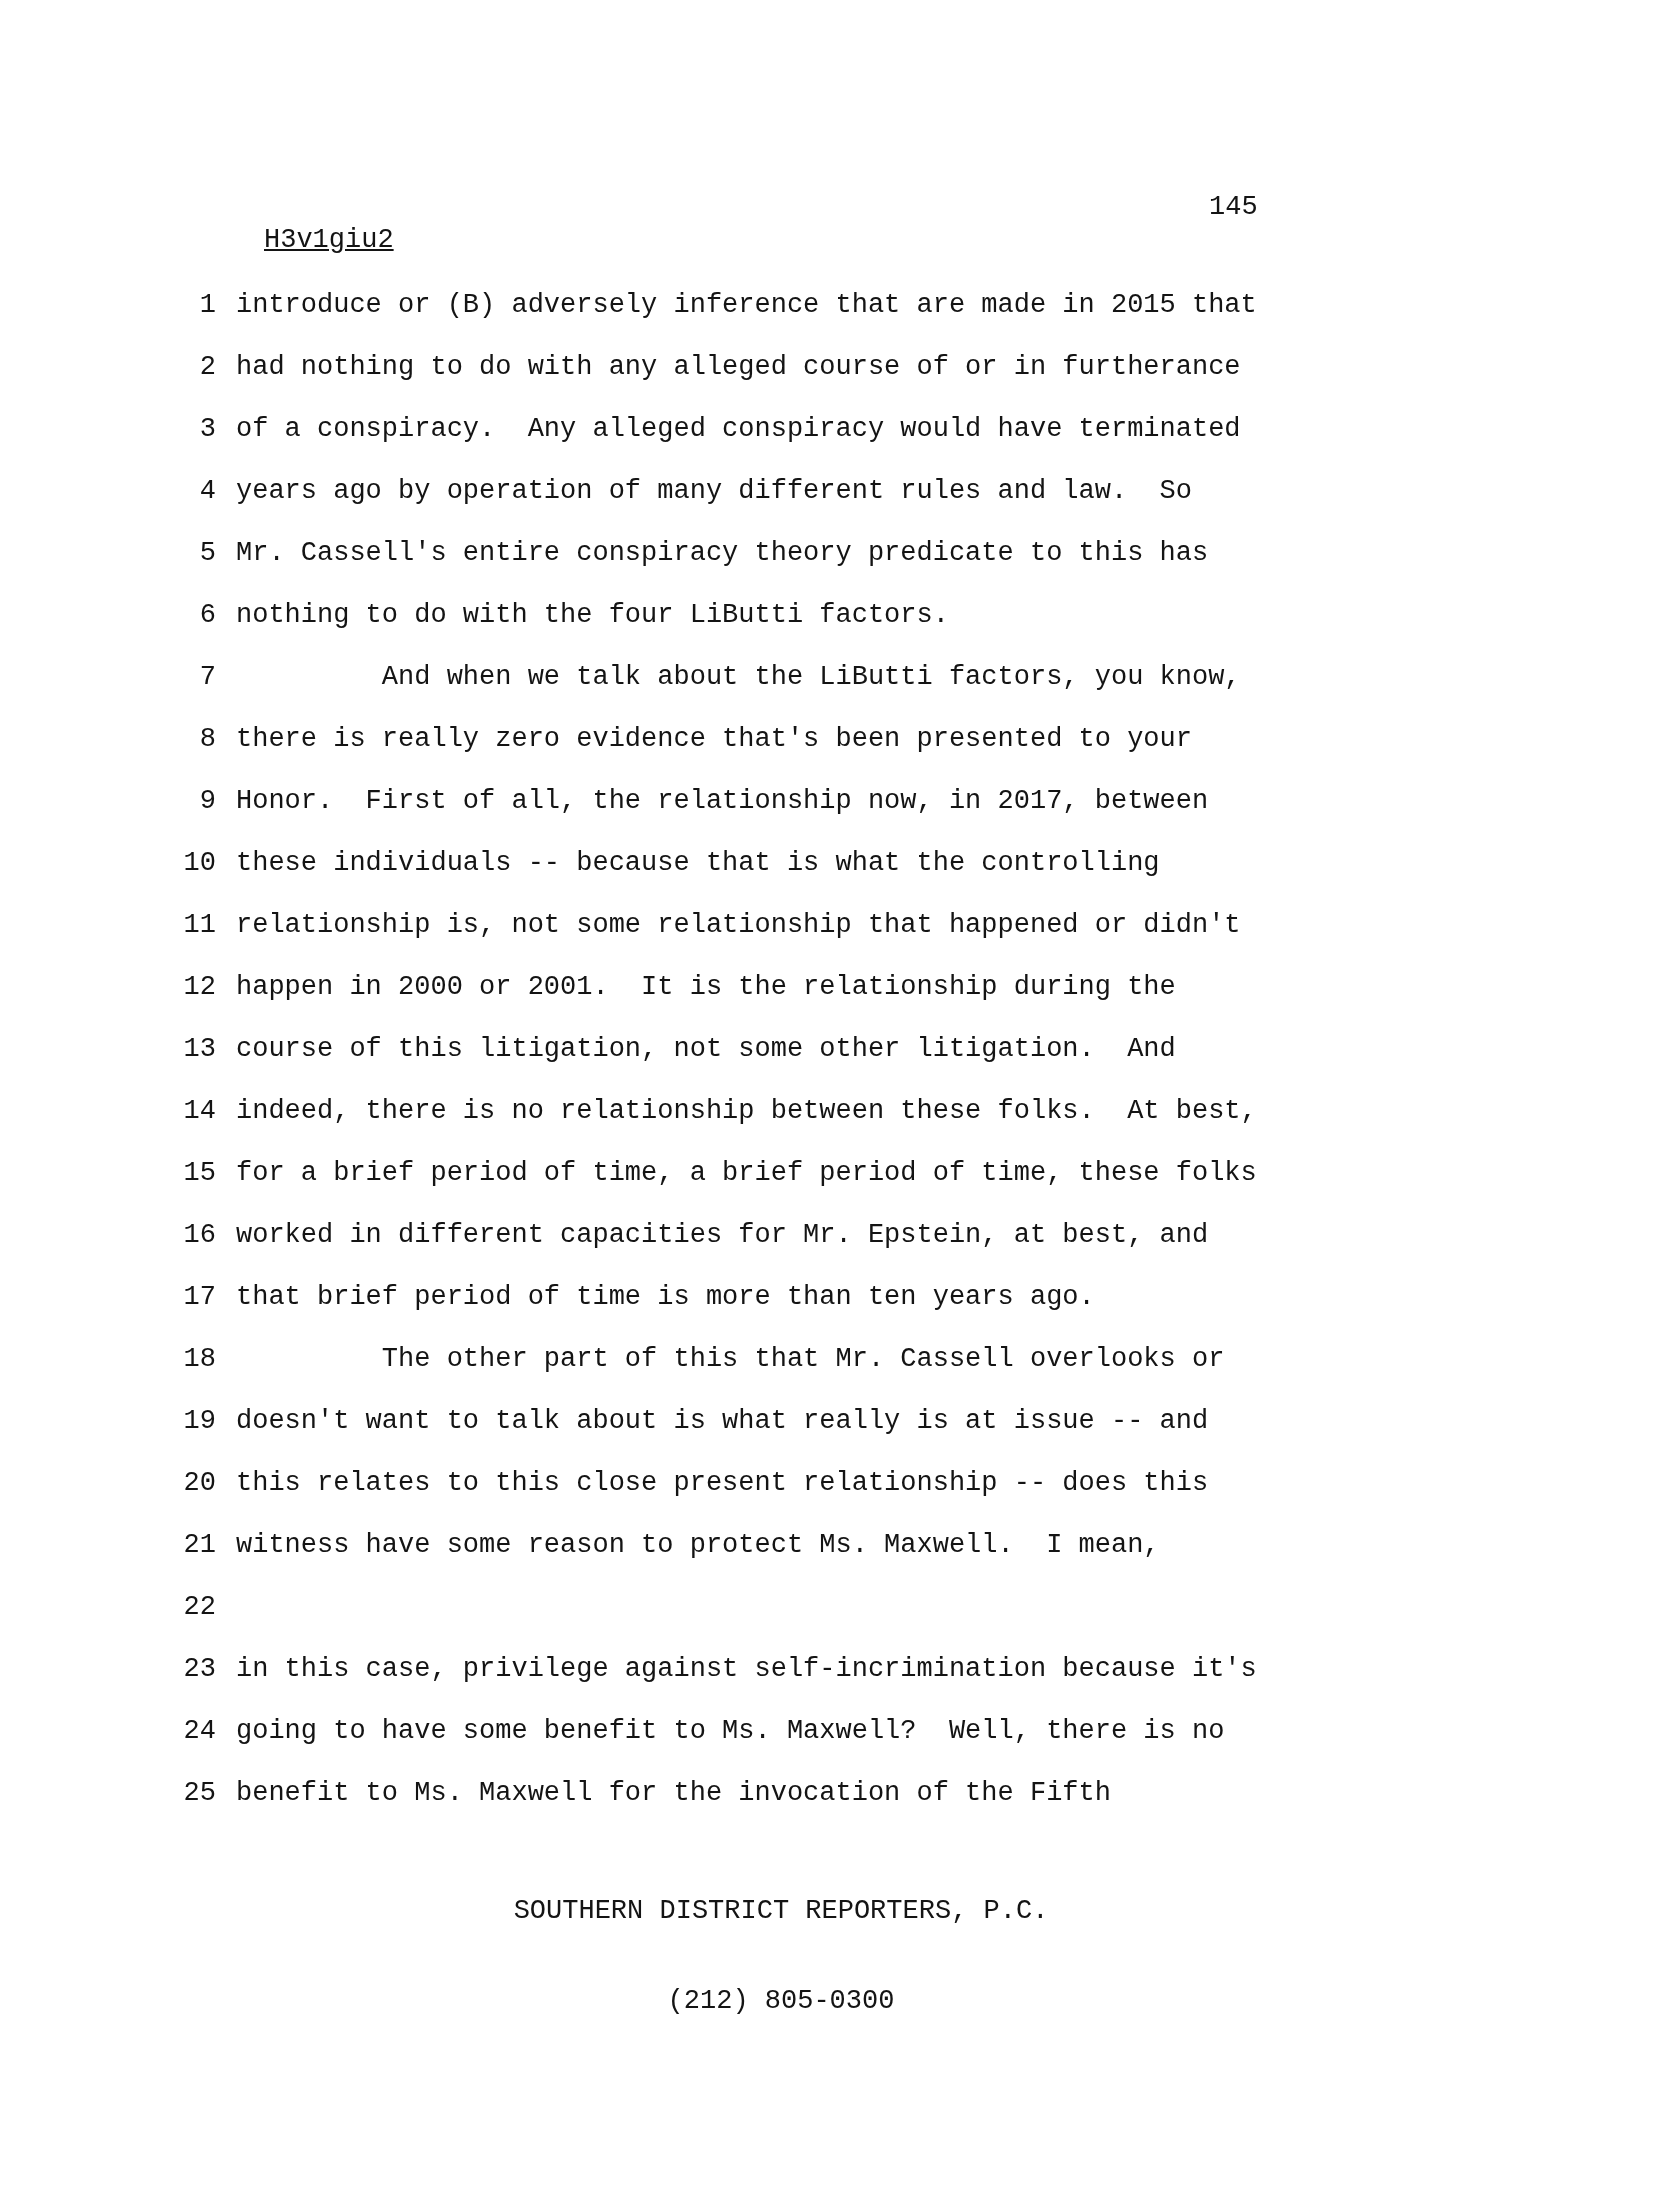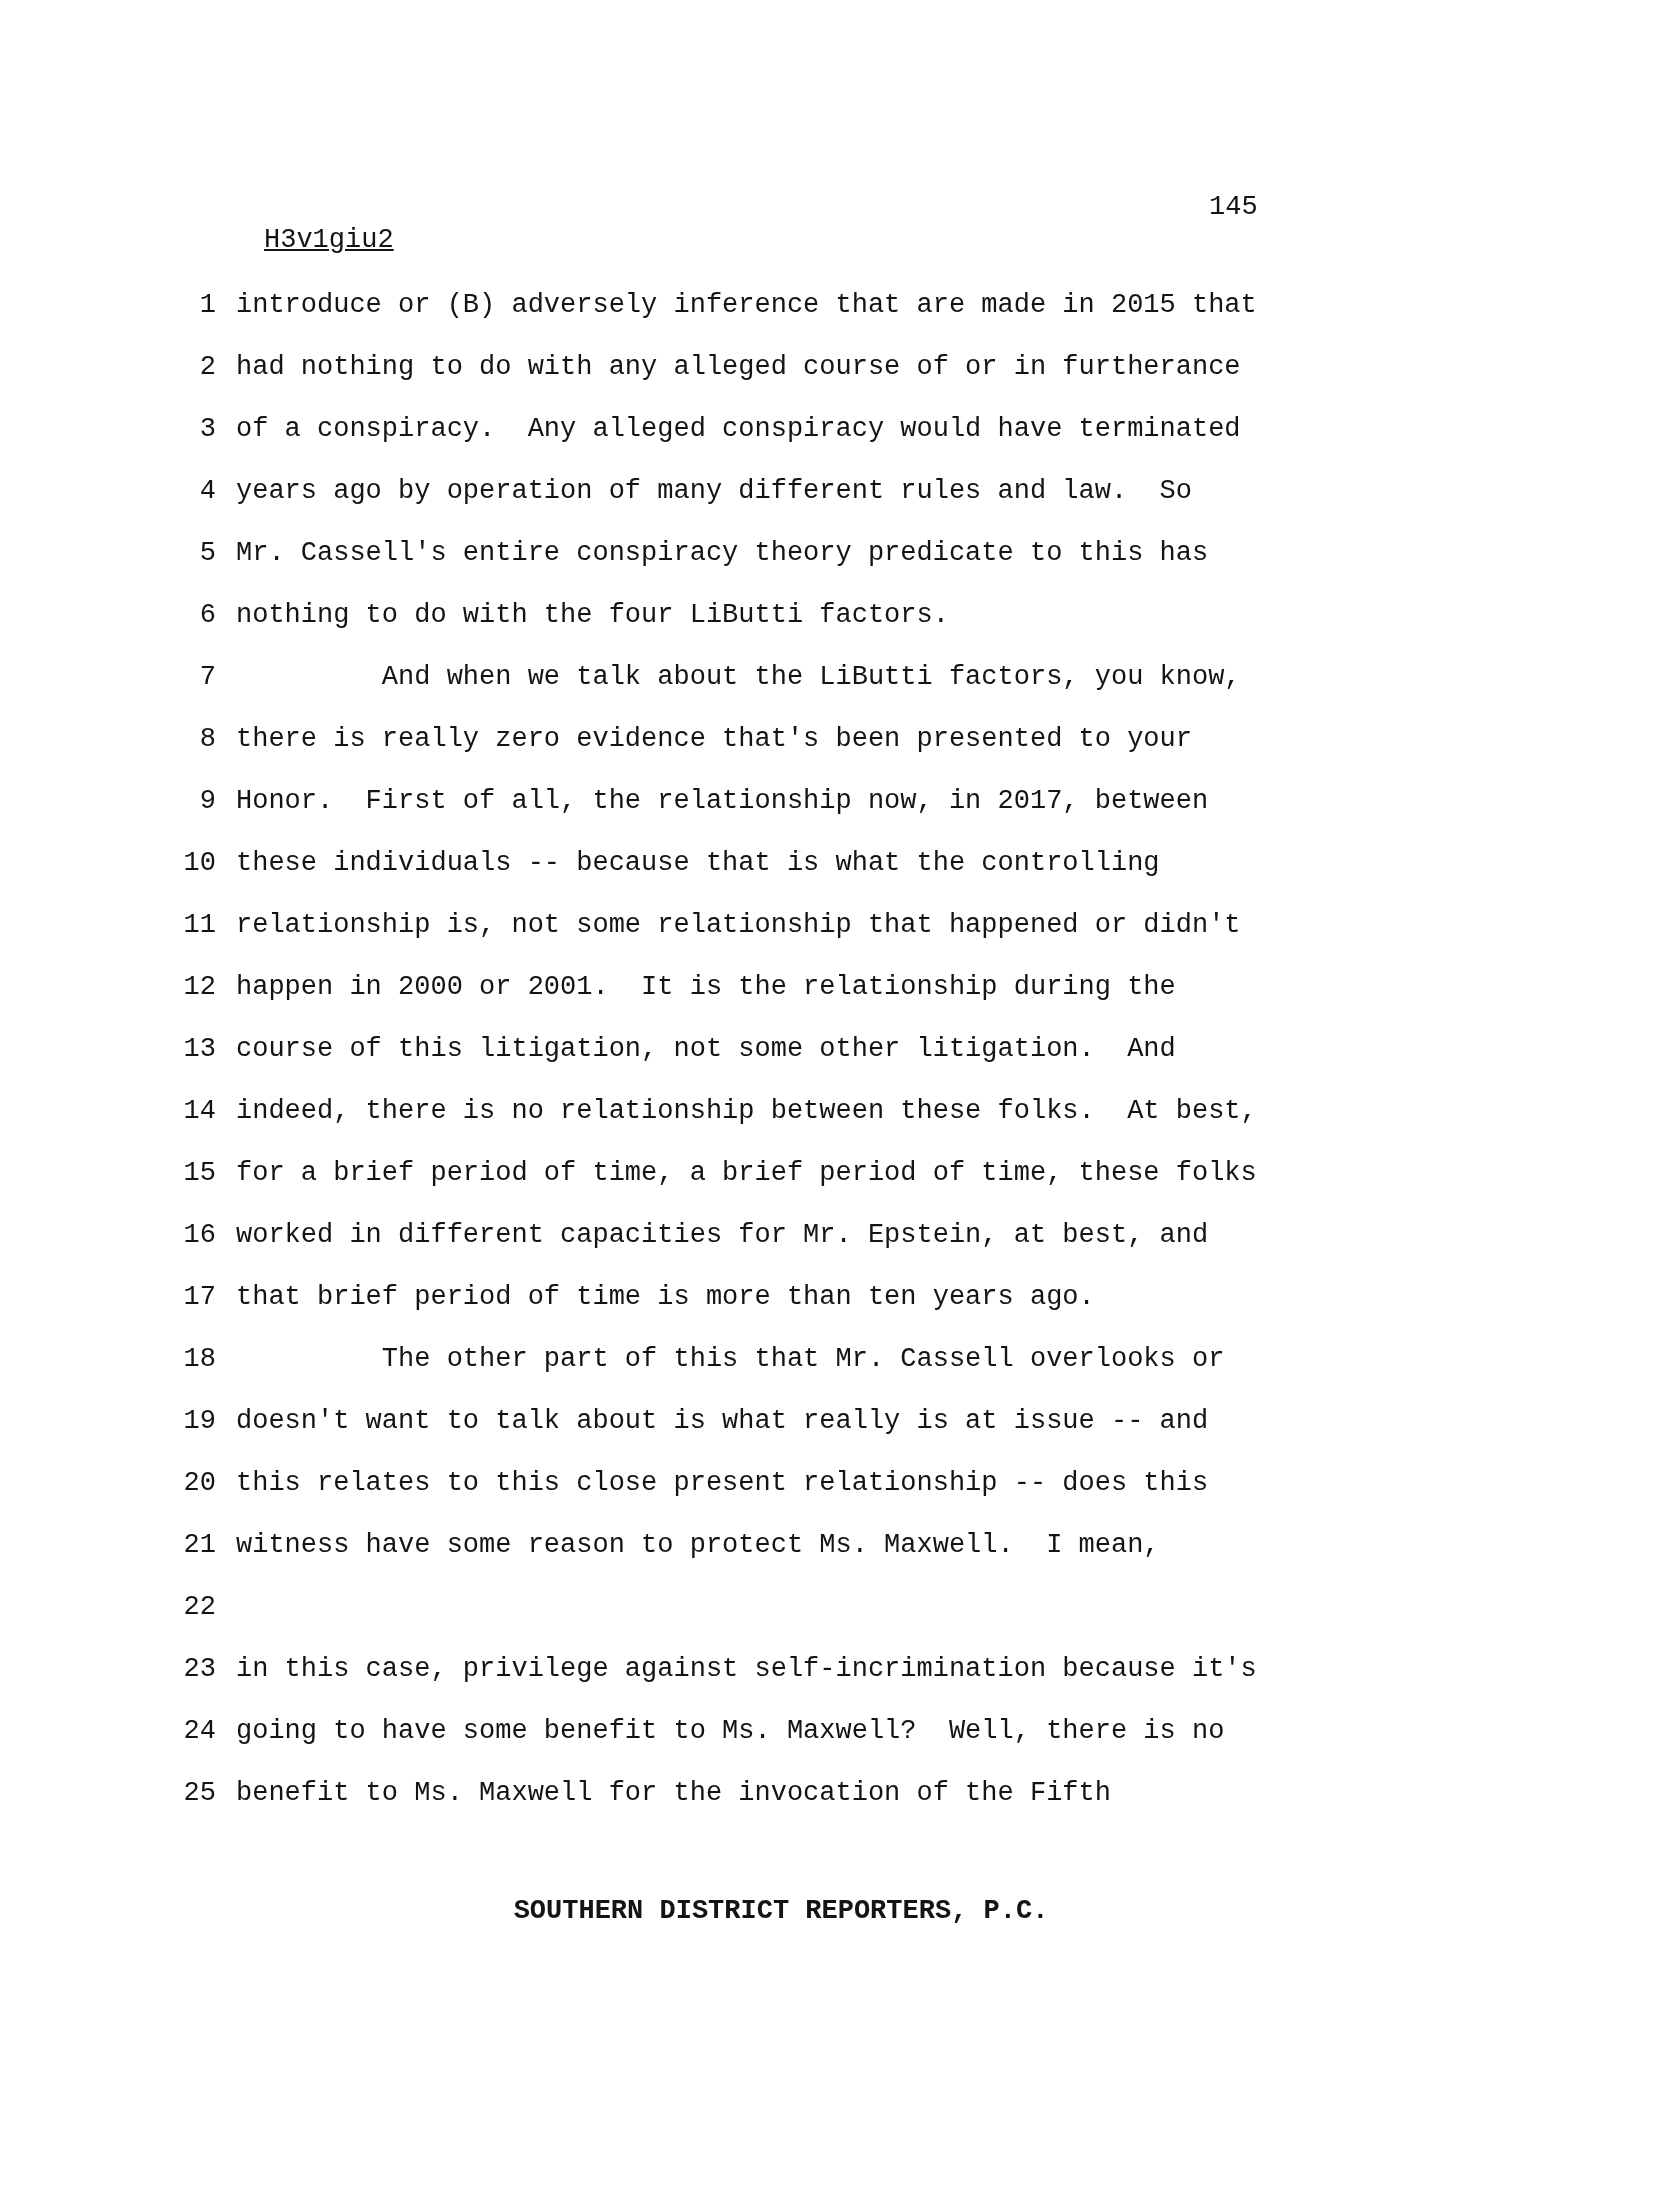--- a/index.html
+++ b/index.html
@@ -57,21 +57,20 @@
   }
   .footer {
     position: absolute;
     left: 264px;
     top: 1836px;
     width: 1034px;
     text-align: center;
     font-size: 27px;
     line-height: 30px;
     white-space: pre;
-    font-weight: bold;
   }
   .stamp {
     position: absolute;
     top: 2157px;
     right: 17.7px;
     font-family: "Liberation Sans", sans-serif;
     font-size: 41px;
     line-height: 41px;
     color: #000000;
     transform: scaleX(0.79);
@@ -207,17 +206,18 @@
   </div>
 
   <div class="line">
     <span class="line-num">25</span>
     <span class="line-text">benefit to Ms. Maxwell for the invocation of the Fifth</span>
   </div>
 </div>
 
   <div class="footer">
     <div>SOUTHERN DISTRICT REPORTERS, P.C.</div>
+    <div>(212) 805-0300</div>
   </div>
 
   <div class="stamp">HOUSE_OVERSIGHT_011448</div>
 </div>
 
 
 </body></html>

